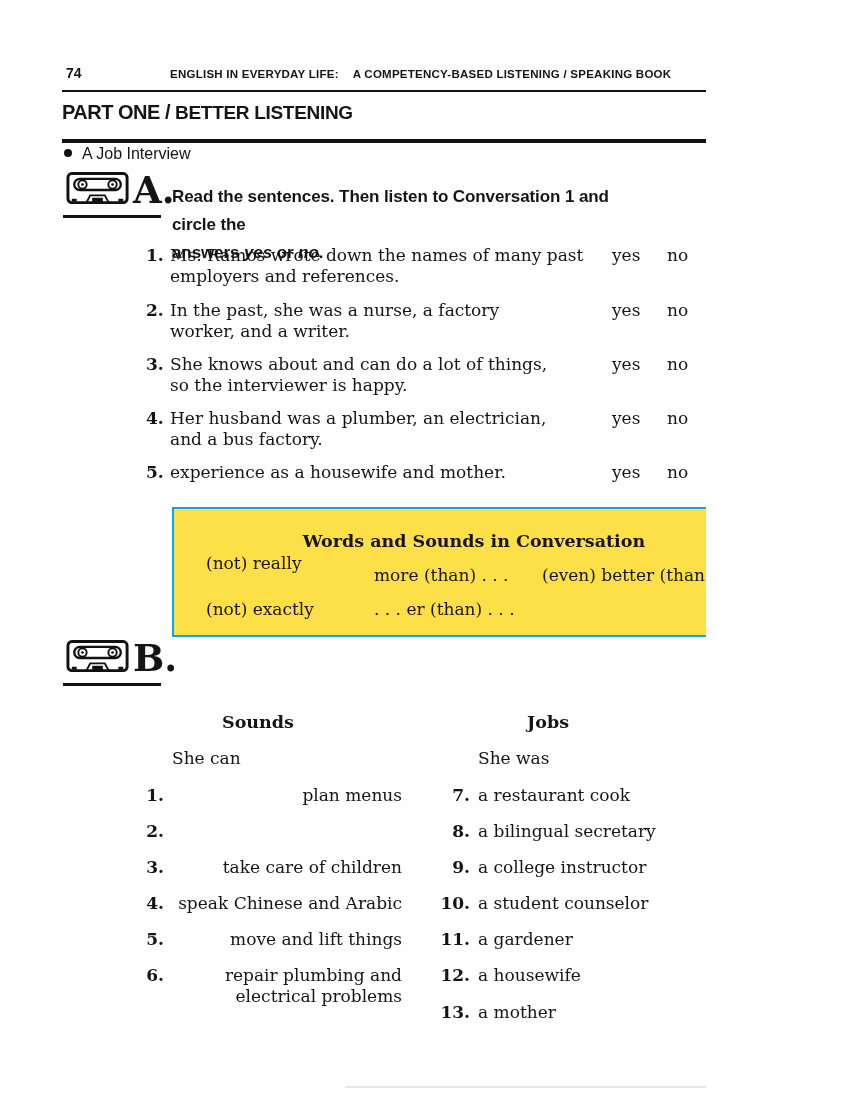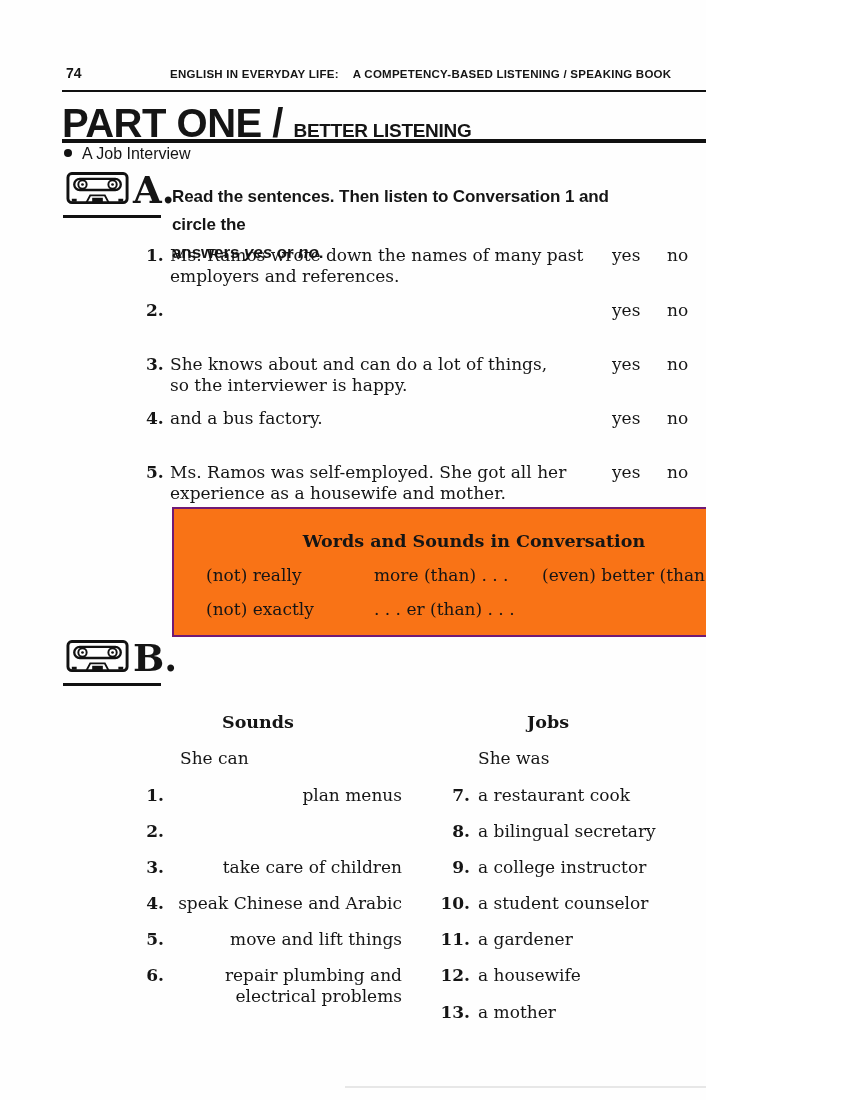--- a/index.html
+++ b/index.html
@@ -9,21 +9,21 @@
   
   .page-num{position:absolute;left:66px;top:65px;font:bold 14px "Liberation Sans",sans-serif;}
   .running-head{position:absolute;left:170px;top:68px;font:bold 11.5px "Liberation Sans",sans-serif;
                 letter-spacing:.25px;white-space:nowrap;}
   .rh-gap{display:inline-block;width:14px;}
   .header-rule{position:absolute;left:62px;top:90px;width:681px;height:2px;background:#111;}
 
   
   .part-title{position:absolute;left:62px;top:101px;white-space:nowrap;
               font-family:"Liberation Sans",sans-serif;font-weight:bold;}
-  .pt-main{font-size:40px;letter-spacing:-.5px;}
+  .pt-main{font-size:20px;letter-spacing:-.5px;}
   .pt-sub{font-size:19px;letter-spacing:-.3px;}
   .title-rule{position:absolute;left:62px;top:139px;width:684px;height:4px;background:#111;}
   .topic{position:absolute;left:64px;top:145px;font:16px "Liberation Sans",sans-serif;}
   .topic .blt{display:inline-block;width:8px;height:8px;border-radius:50%;background:#111;
               margin-right:10px;vertical-align:2px;}
 
   
   .cassette{position:absolute;left:66px;width:64px;height:40px;}
   .sec-letter{position:absolute;left:133px;font:bold 37px "DejaVu Serif",serif;line-height:40px;}
   .sec-underline{position:absolute;left:63px;width:98px;height:3px;background:#111;}
@@ -34,21 +34,21 @@
   
   .a-item{position:absolute;left:146px;width:580px;font-size:17px;line-height:20.5px;}
   .a-item .num{display:inline-block;width:18px;font-weight:bold;vertical-align:top;}
   .a-item .itext{display:inline-block;width:440px;margin-left:6px;vertical-align:top;}
   .a-item .itext span{display:block;}
   .ans-yes{position:absolute;left:466px;top:0;}
   .ans-no{position:absolute;left:521px;top:0;}
 
   
   .words-box{position:absolute;left:172px;top:507px;width:600px;height:126px;
-             border:2px solid #701a75;background:#f97316;}
+             border:2px solid #0ea5e9;background:#fde047;}
   .wb-title{position:absolute;left:0;top:22px;width:100%;text-align:center;
             font-size:17.5px;font-weight:bold;}
   .wb-cell{position:absolute;font-size:17px;white-space:nowrap;}
 
   
   .col-head{position:absolute;top:712px;text-align:center;font-size:17.5px;font-weight:bold;}
   .col-lead{position:absolute;top:748px;font-size:17px;}
   .b-item{position:absolute;font-size:17px;line-height:20.5px;white-space:nowrap;}
   .b-item .num{display:inline-block;font-weight:bold;text-align:right;vertical-align:top;}
   .b-item .itext{display:inline-block;margin-left:8px;vertical-align:top;white-space:normal;}
@@ -95,43 +95,43 @@
     <span style="display:block">Read the sentences. Then listen to Conversation 1 and circle the</span>
     <span style="display:block"><span>answers </span><i>yes</i><span> or </span><i>no</i><span>.</span></span>
   </div>
 
   <div class="a-item" style="top:245px">
     <span class="num">1.</span><span class="itext"><span>Ms. Ramos wrote down the names of many past</span><span>employers and references.</span></span>
     <span class="ans-yes">yes</span>
     <span class="ans-no">no</span>
   </div>
   <div class="a-item" style="top:300px">
-    <span class="num">2.</span>
+    <span class="num">2.</span><span class="itext"><span>In the past, she was a nurse, a factory</span><span>worker, and a writer.</span></span>
     <span class="ans-yes">yes</span>
     <span class="ans-no">no</span>
   </div>
   <div class="a-item" style="top:354px">
     <span class="num">3.</span><span class="itext"><span>She knows about and can do a lot of things,</span><span>so the interviewer is happy.</span></span>
     <span class="ans-yes">yes</span>
     <span class="ans-no">no</span>
   </div>
   <div class="a-item" style="top:408px">
-    <span class="num">4.</span><span class="itext"><span>and a bus factory.</span></span>
+    <span class="num">4.</span><span class="itext"><span>Her husband was a plumber, an electrician,</span><span>and a bus factory.</span></span>
     <span class="ans-yes">yes</span>
     <span class="ans-no">no</span>
   </div>
   <div class="a-item" style="top:462px">
-    <span class="num">5.</span><span class="itext"><span>Ms. Ramos was self-employed. She got all her</span><span>experience as a housewife and mother.</span></span>
+    <span class="num">5.</span><span class="itext"><span>experience as a housewife and mother.</span></span>
     <span class="ans-yes">yes</span>
     <span class="ans-no">no</span>
   </div>
 
   <div class="words-box">
     <div class="wb-title">Words and Sounds in Conversation</div>
-    <span class="wb-cell" style="left:32px;top:56px">(not) really</span>
+    <span class="wb-cell" style="left:32px;top:44px">(not) really</span>
     <span class="wb-cell" style="left:200px;top:56px">more (than) . . .</span>
     <span class="wb-cell" style="left:368px;top:56px">(even) better (than . . . )</span>
     <span class="wb-cell" style="left:32px;top:90px">(not) exactly</span>
     <span class="wb-cell" style="left:200px;top:90px">. . . er (than) . . .</span>
   </div>
 
   <div class="cassette" style="top:639px">
     <svg viewBox="0 0 66 40" width="64" height="40">
       <rect x="2" y="2" width="61" height="30" rx="4" fill="none" stroke="#111" stroke-width="3"></rect>
       <rect x="8.5" y="7.5" width="48" height="11.5" rx="5.7" fill="none" stroke="#111" stroke-width="2.4"></rect>
@@ -144,21 +144,21 @@
       <rect x="6" y="28" width="5" height="3" fill="#111"></rect>
       <rect x="54" y="28" width="5" height="3" fill="#111"></rect>
     </svg>
   </div>
   <div class="sec-letter" style="top:638px">B.</div>
   <div class="sec-underline" style="top:683px"></div>
 
 
   <div class="col-head" style="left:148px;width:220px">Sounds</div>
   <div class="col-head" style="left:440px;width:216px">Jobs</div>
-  <div class="col-lead" style="left:180px">She can</div>
+  <div class="col-lead" style="left:172px">She can</div>
   <div class="col-lead" style="left:478px">She was</div>
 
   <div class="b-item skills-item" style="top:785px"><span class="num">1.</span><span class="itext"><span>plan menus</span></span></div>
   <div class="b-item skills-item" style="top:821px"><span class="num">2.</span></div>
   <div class="b-item skills-item" style="top:857px"><span class="num">3.</span><span class="itext"><span>take care of children</span></span></div>
   <div class="b-item skills-item" style="top:893px"><span class="num">4.</span><span class="itext"><span>speak Chinese and Arabic</span></span></div>
   <div class="b-item skills-item" style="top:929px"><span class="num">5.</span><span class="itext"><span>move and lift things</span></span></div>
   <div class="b-item skills-item" style="top:965px"><span class="num">6.</span><span class="itext"><span>repair plumbing and</span><span>electrical problems</span></span></div>
 
   <div class="b-item jobs-item" style="top:785px"><span class="num">7.</span><span class="itext">a restaurant cook</span></div>

